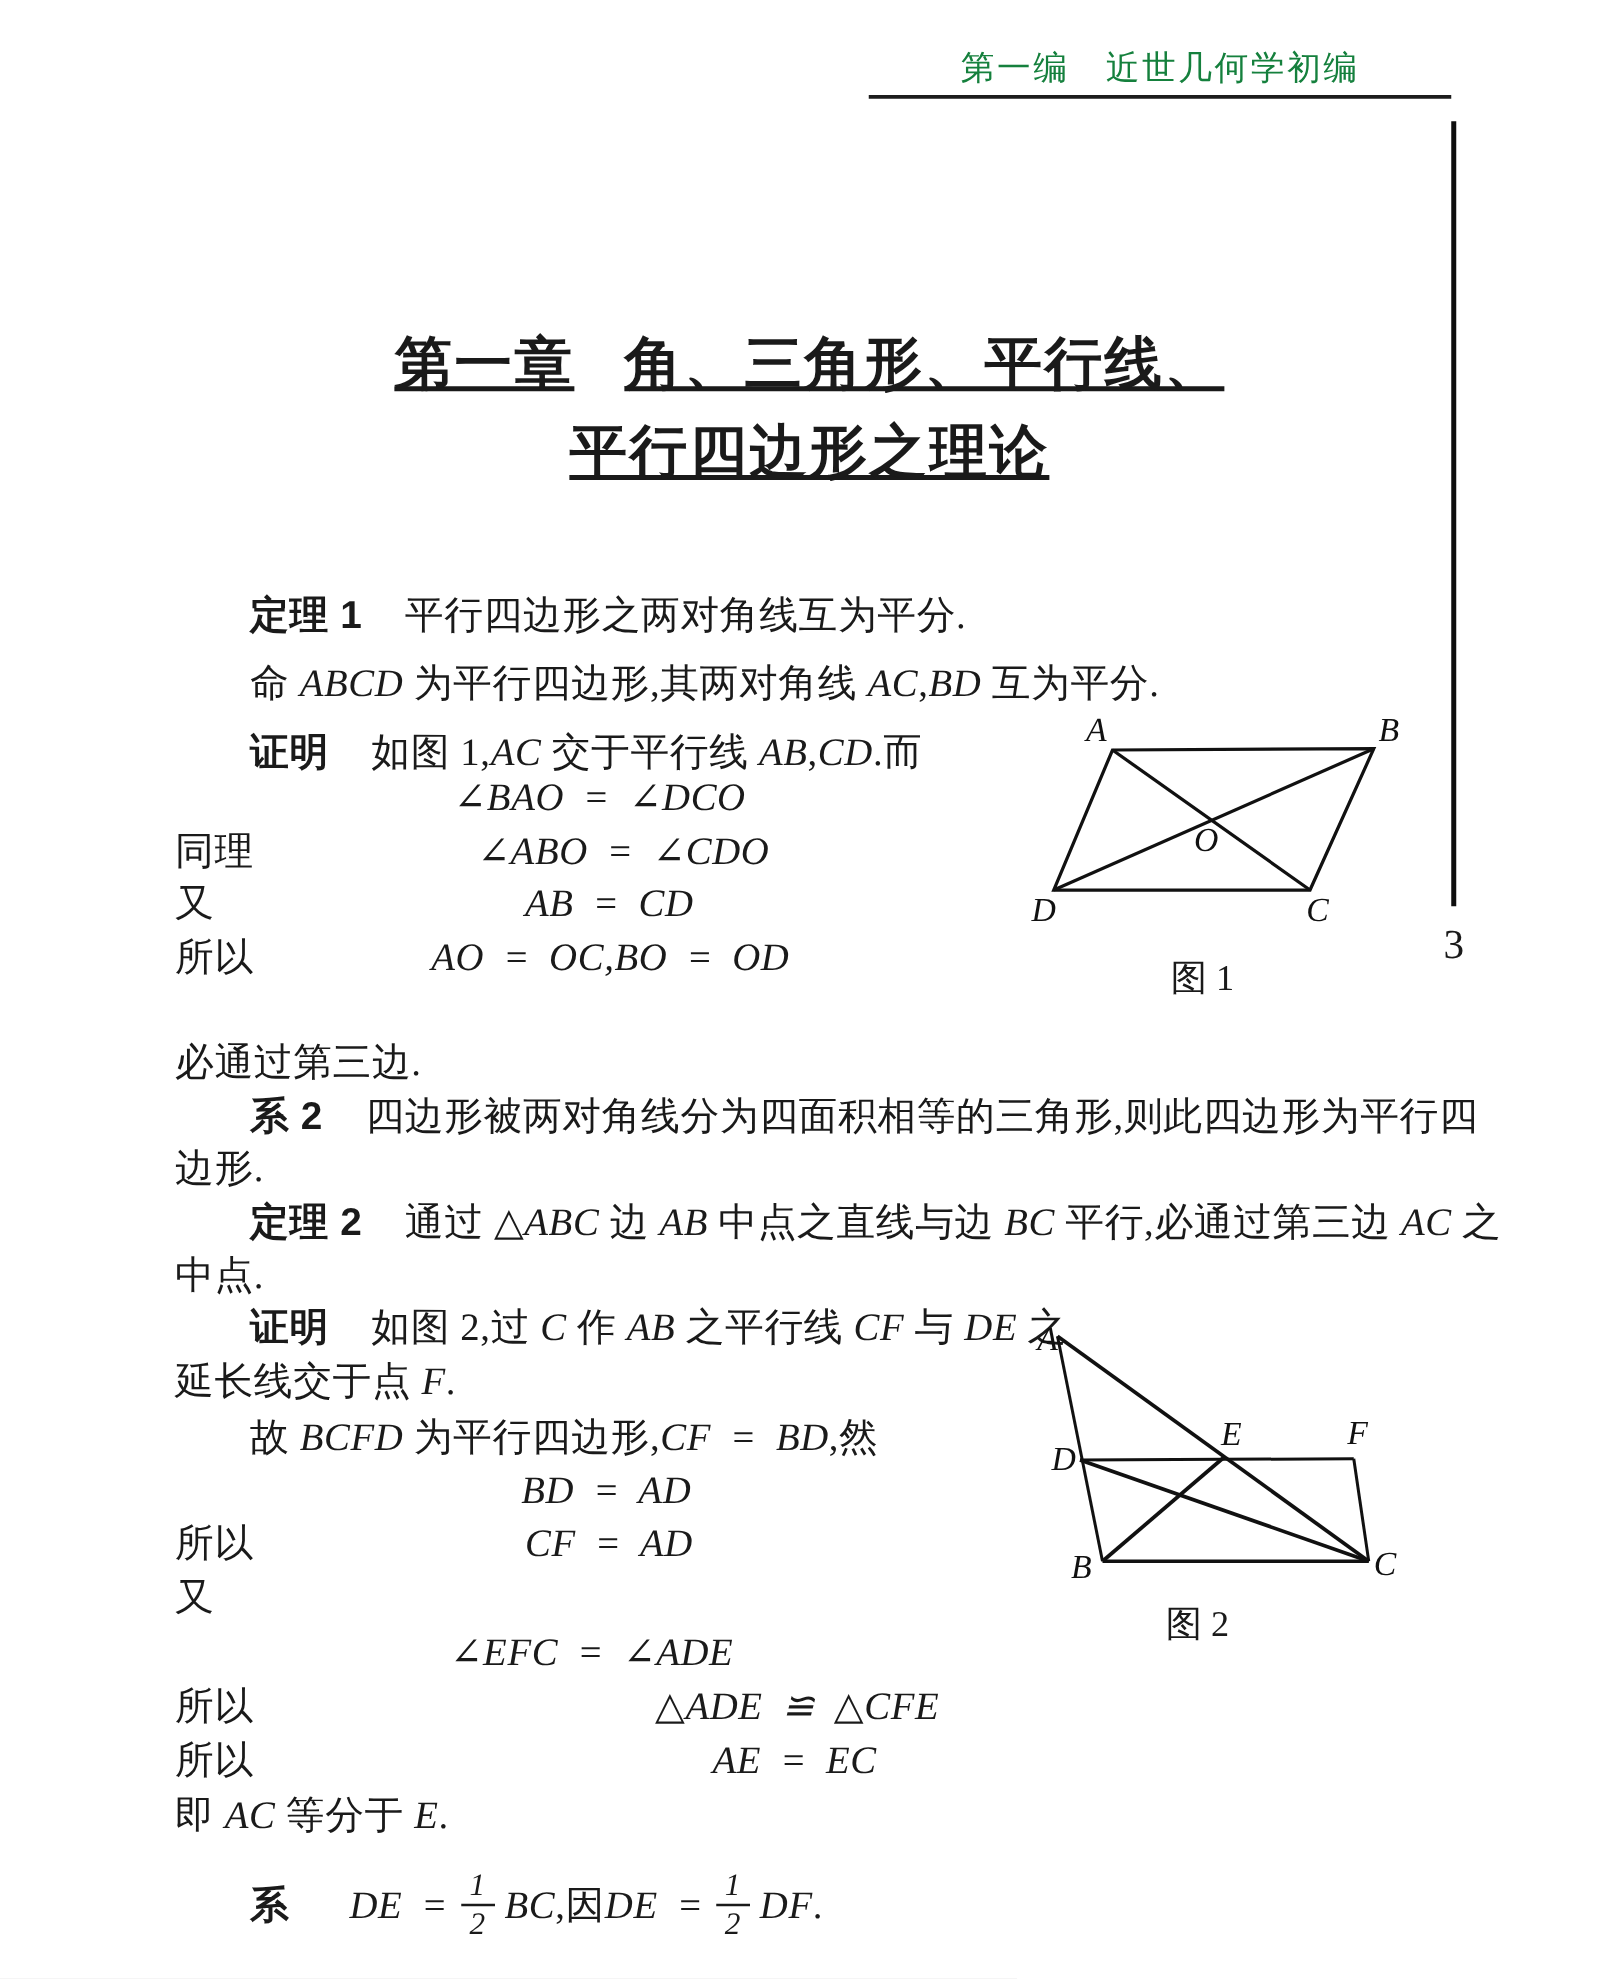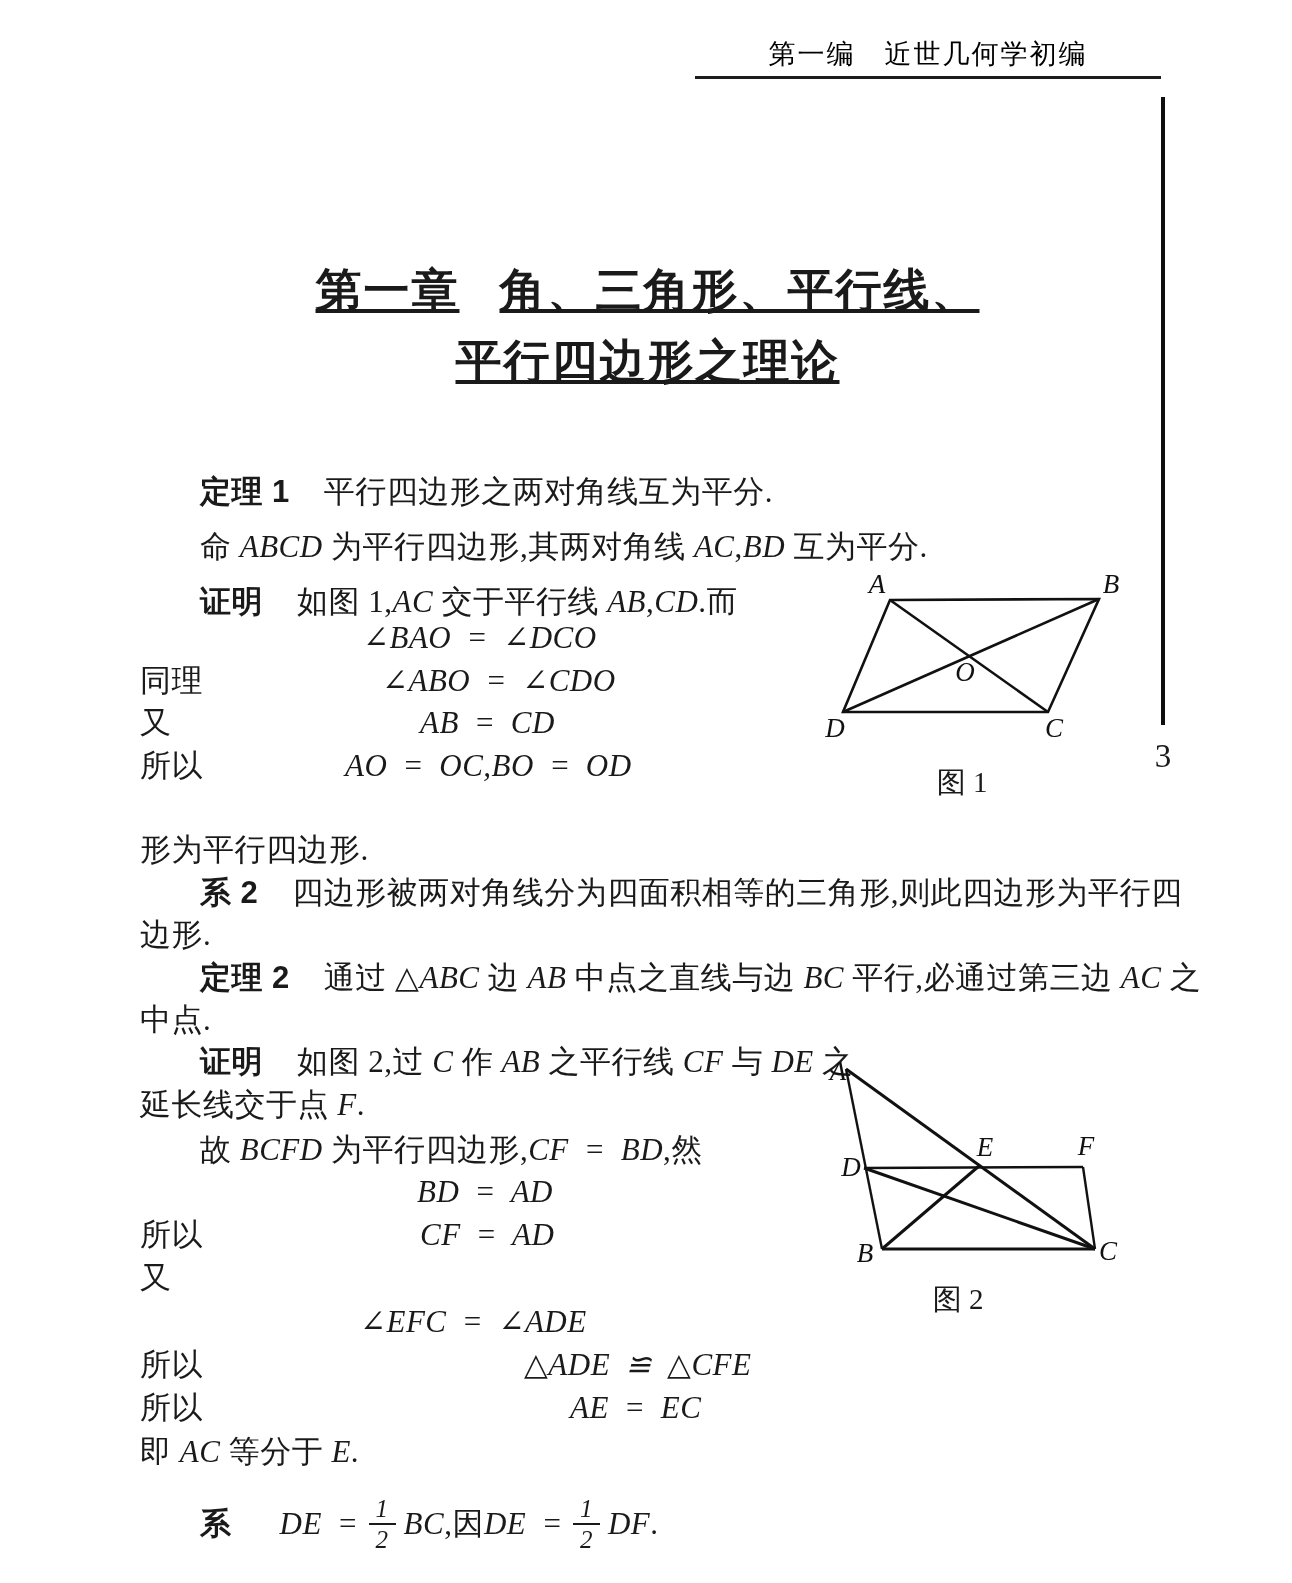--- a/index.html
+++ b/index.html
@@ -20,21 +20,21 @@
   }
   .lbl{
     font-family:"Liberation Sans","DejaVu Sans",sans-serif;
     font-weight:700;
     margin-right:34px;
   }
   .m{font-style:italic;font-family:"Liberation Serif","DejaVu Serif",serif;}
   .eq{word-spacing:7px;}
   .hdr{
     position:absolute;top:36px;left:695px;width:466px;
-    text-align:center;font-size:27px;color:#000000;letter-spacing:2px;font-family:Liberation Mono, monospace;
+    text-align:center;font-size:27px;color:#15803d;letter-spacing:2px;font-family:Liberation Mono, monospace;
   }
   .hdr-rule{position:absolute;top:76px;left:695px;width:466px;height:3px;background:#1c1c1c;}
   .edge-rule{position:absolute;top:97px;left:1161px;width:4px;height:628px;background:#0e0e0e;}
   .pgnum{position:absolute;top:738px;left:1140px;width:46px;text-align:center;font-size:33px;}
   .chap{
     position:absolute;left:20px;width:1255px;text-align:center;
     font-family:"Liberation Sans","DejaVu Sans",sans-serif;
     font-weight:700;font-size:46px;line-height:56px;letter-spacing:2px;
     white-space:nowrap;
     text-decoration:underline;
@@ -79,21 +79,21 @@
 
   <div class="ln" style="top:661px;left:140px;">同理</div>
   <div class="ln m eq" style="top:661px;left:382px;">∠ABO = ∠CDO</div>
 
   <div class="ln" style="top:703px;left:140px;">又</div>
   <div class="ln m eq" style="top:703px;left:420px;">AB = CD</div>
 
   <div class="ln" style="top:746px;left:140px;">所以</div>
   <div class="ln m eq" style="top:746px;left:345px;">AO = OC,BO = OD</div>
 
-  <div class="ln" style="top:830px;left:140px;">形为平行四边形.</div>
+  <div class="ln" style="top:830px;left:140px;">必通过第三边.</div>
 
   <div class="ln" style="top:873px;left:200px;"><span class="lbl">系 2</span><span>四边形被两对角线分为四面积相等的三角形,则此四边形为平行四</span></div>
   <div class="ln" style="top:915px;left:140px;">边形.</div>
 
   <div class="ln" style="top:958px;left:200px;"><span class="lbl">定理 2</span><span>通过 </span><span class="m">△ABC</span><span> 边 </span><span class="m">AB</span><span> 中点之直线与边 </span><span class="m">BC</span><span> 平行,必通过第三边 </span><span class="m">AC</span><span> 之</span></div>
   <div class="ln" style="top:1000px;left:140px;">中点.</div>
 
   <div class="ln" style="top:1042px;left:200px;"><span class="lbl">证明</span><span>如图 2,过 </span><span class="m">C</span><span> 作 </span><span class="m">AB</span><span> 之平行线 </span><span class="m">CF</span><span> 与 </span><span class="m">DE</span><span> 之</span></div>
 
   <div class="ln" style="top:1085px;left:140px;"><span>延长线交于点 </span><span class="m">F</span><span>.</span></div>

